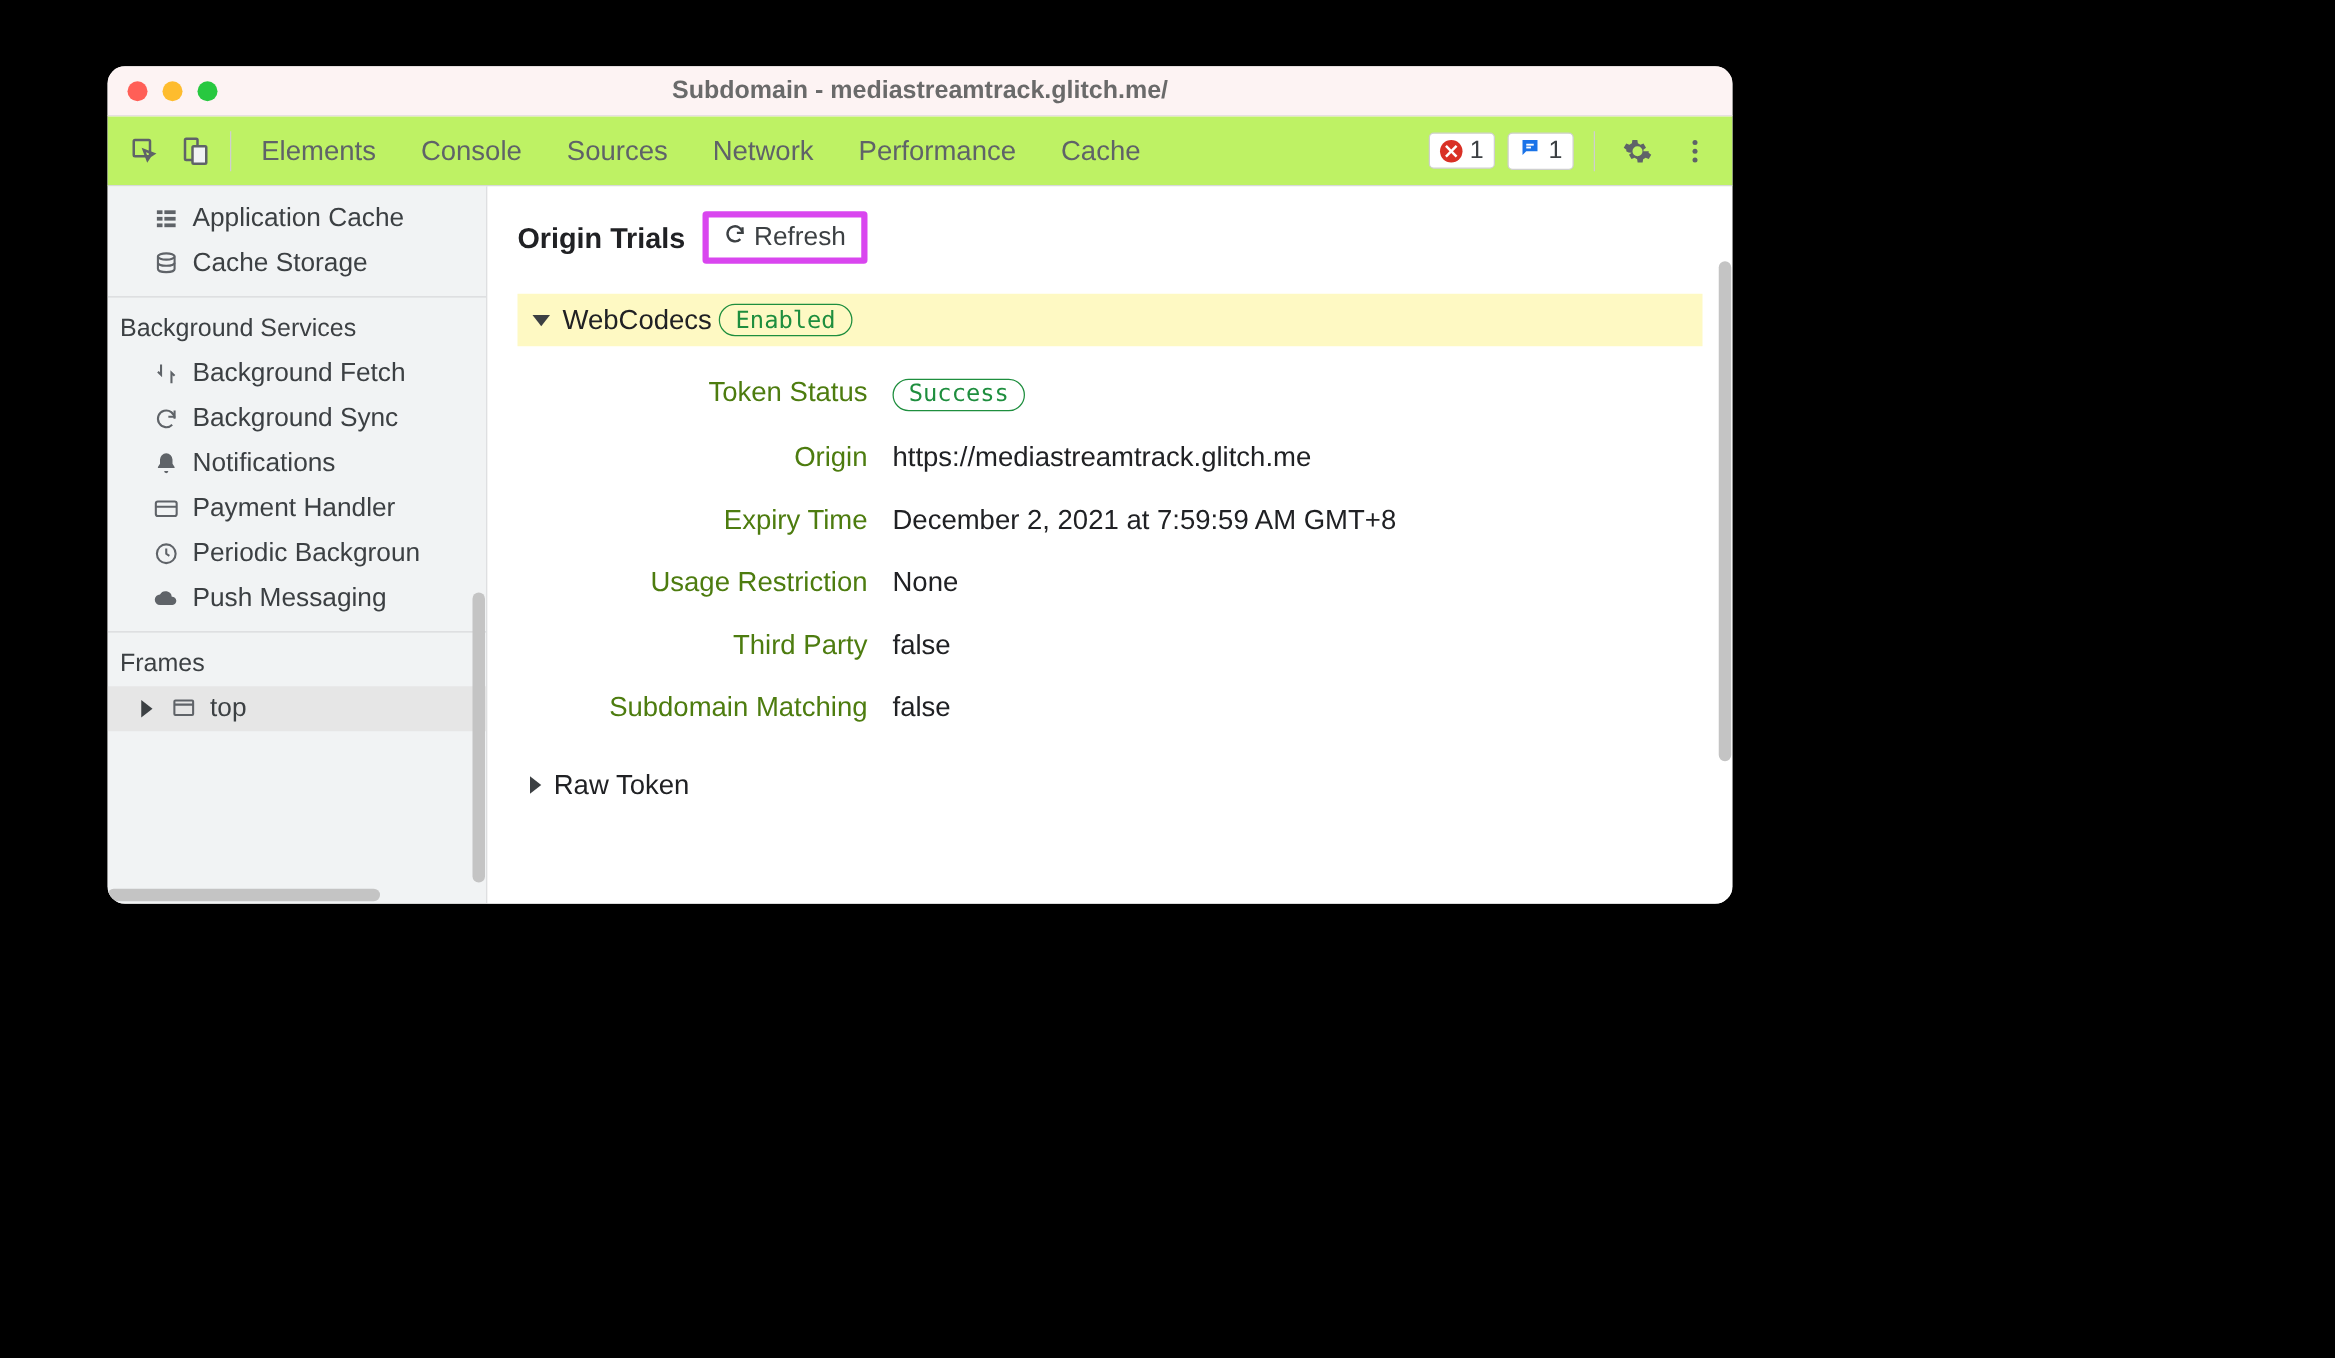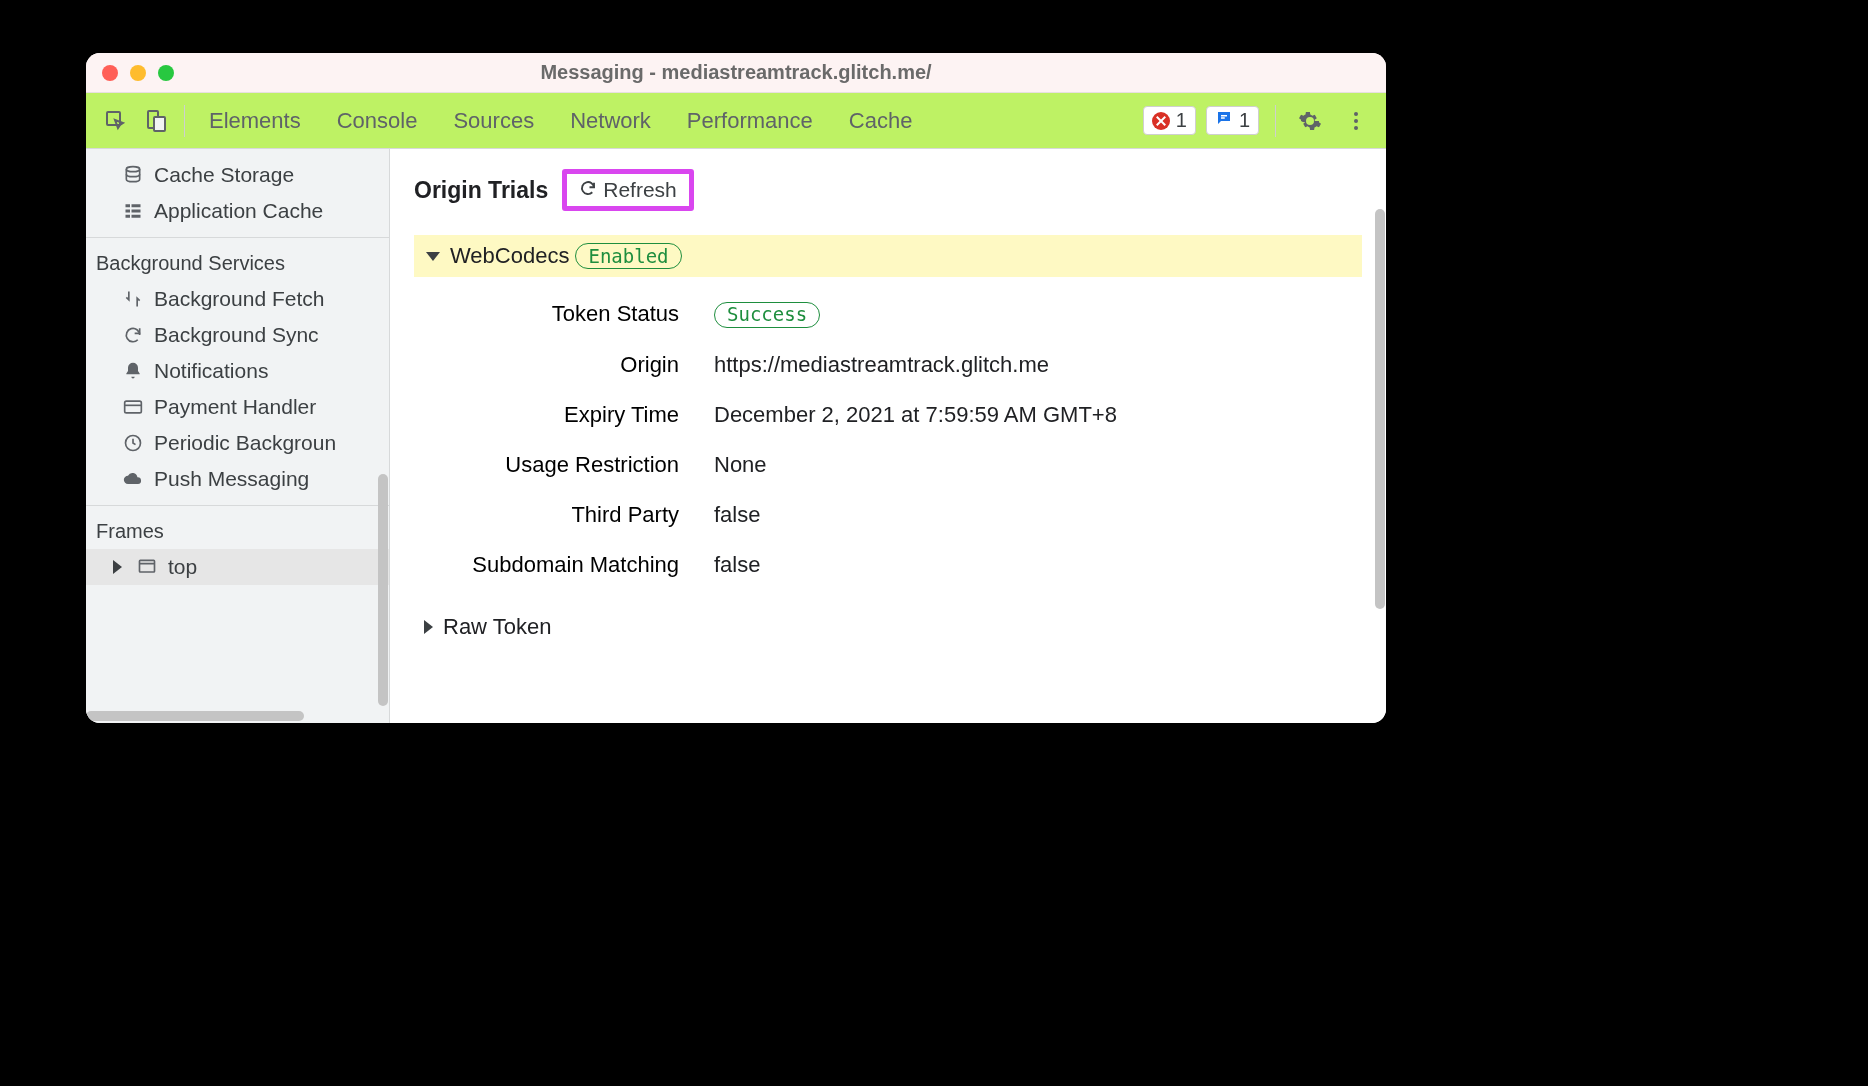--- a/index.html
+++ b/index.html
@@ -139,40 +139,40 @@
     margin-right:4px;
   }
   .badge {
     border:1.5px solid #1e8e3e; color:#1e8e3e;
     border-radius:999px; padding:0 12px 1px 12px; font-size:19px;
     font-family: ui-monospace, Menlo, monospace;
     display:inline-flex; align-items:center; height:26px;
   }
   .kv-table { margin-top:12px; }
   .kv-row { display:flex; padding:12px 0; font-size:22px;}
-  .kv-key { width:300px; text-align:right; padding-right:35px; color:#000000;}
+  .kv-key { width:300px; text-align:right; padding-right:20px; color:#4d7c0f;}
   .kv-val { color:#202124; }
   .raw-row { display:flex; align-items:center; gap:6px; margin-top:24px; font-size:22px; margin-left:10px;}
   .main-scroll-thumb {
     position:absolute; right:1px; top:60px; width:10px; height:400px;
     background:#c4c4c4; border-radius:5px;
   }
 </style>
 </head>
 <body>
 
 <div class="window">
 
   <div class="titlebar">
     <div class="traffic">
       <span class="tl-red"></span>
       <span class="tl-yellow"></span>
       <span class="tl-green"></span>
     </div>
-    <div class="titlebar-title">Messaging - mediastreamtrack.glitch.me/</div>
+    <div class="titlebar-title">Subdomain - mediastreamtrack.glitch.me/</div>
   </div>
 
   <div class="toolbar">
     <div class="tool-icon">
       <svg width="24" height="24" viewBox="0 0 24 24" fill="none" stroke="currentColor" stroke-width="2">
           <rect x="3" y="3" width="13" height="13" rx="1"></rect>
           <path d="M11 11 l8 3 l-3 2 l-2 3 z"></path>
         </svg>
     </div>
     <div class="tool-icon">
@@ -219,40 +219,40 @@
           </svg>
       </div>
     </div>
   </div>
 
   <div class="body">
 
     <div class="sidebar">
       <div class="side-item">
         <span class="side-icon">
-          <svg width="20" height="20" viewBox="0 0 24 24" fill="none" stroke="currentColor" stroke-width="2">
-              <ellipse cx="12" cy="5" rx="8" ry="3"></ellipse>
-              <path d="M4 5v6c0 1.7 3.6 3 8 3s8-1.3 8-3V5"></path>
-              <path d="M4 11v6c0 1.7 3.6 3 8 3s8-1.3 8-3v-6"></path>
-            </svg>
-        </span>
-        <span>Cache Storage</span>
-      </div>
-      <div class="side-item">
-        <span class="side-icon">
           <svg width="18" height="18" viewBox="0 0 24 24" fill="currentColor">
               <rect x="2" y="3" width="6" height="4"></rect>
               <rect x="10" y="3" width="12" height="4"></rect>
               <rect x="2" y="10" width="6" height="4"></rect>
               <rect x="10" y="10" width="12" height="4"></rect>
               <rect x="2" y="17" width="6" height="4"></rect>
               <rect x="10" y="17" width="12" height="4"></rect>
             </svg>
         </span>
         <span>Application Cache</span>
+      </div>
+      <div class="side-item">
+        <span class="side-icon">
+          <svg width="20" height="20" viewBox="0 0 24 24" fill="none" stroke="currentColor" stroke-width="2">
+              <ellipse cx="12" cy="5" rx="8" ry="3"></ellipse>
+              <path d="M4 5v6c0 1.7 3.6 3 8 3s8-1.3 8-3V5"></path>
+              <path d="M4 11v6c0 1.7 3.6 3 8 3s8-1.3 8-3v-6"></path>
+            </svg>
+        </span>
+        <span>Cache Storage</span>
       </div>
       <div class="side-sep"></div>
       <div class="side-heading">Background Services</div>
       <div class="side-item">
         <span class="side-icon">
           <svg width="20" height="20" viewBox="0 0 24 24" fill="none" stroke="currentColor" stroke-width="2">
               <path d="M7 3v10l-3-3"></path>
               <path d="M17 21V11l3 3"></path>
             </svg>
         </span>

